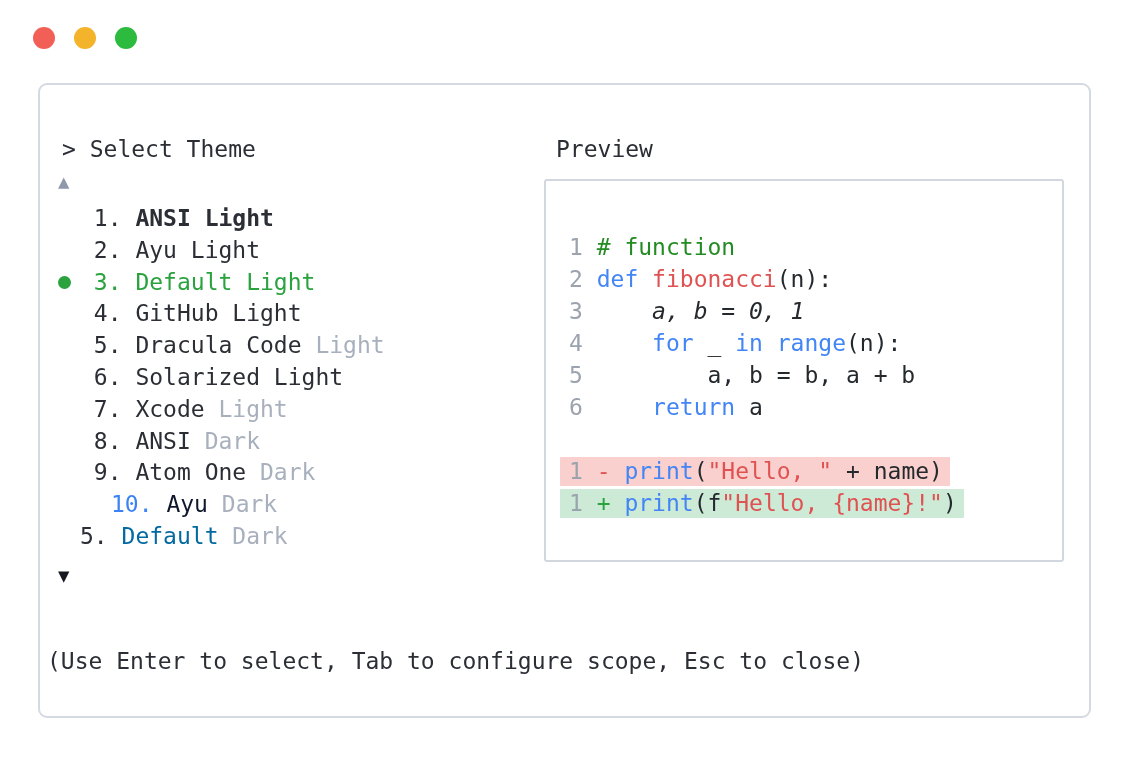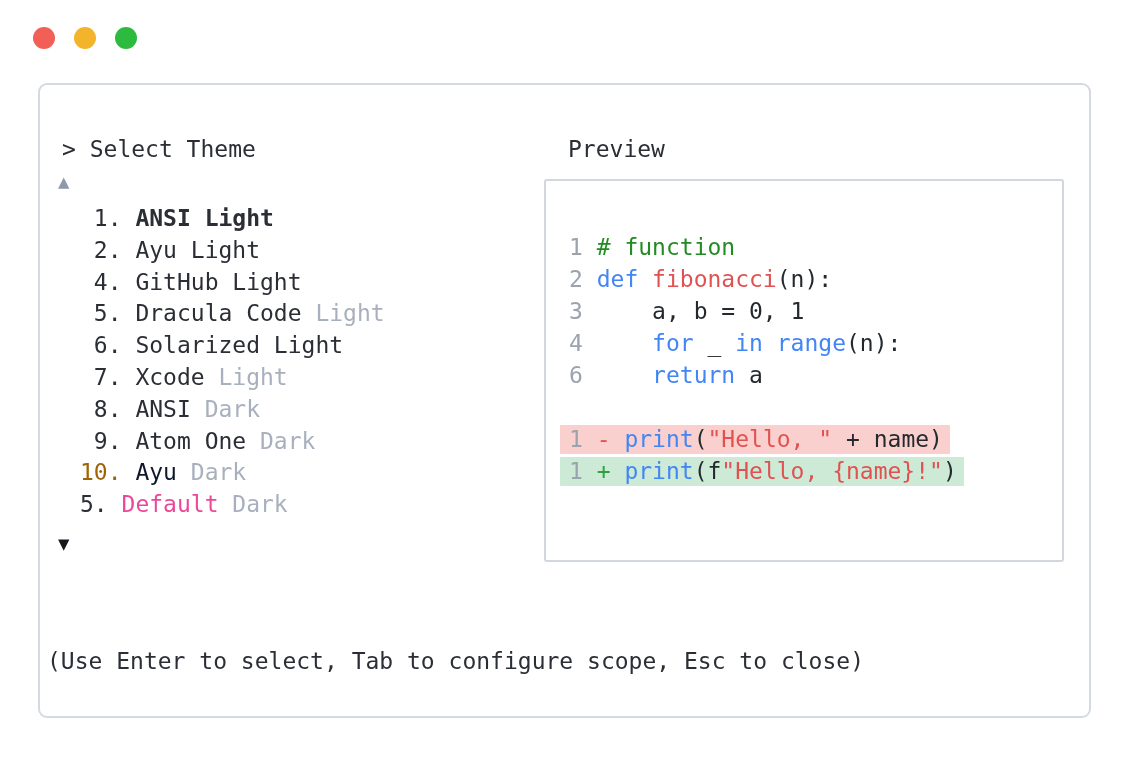--- a/index.html
+++ b/index.html
@@ -17,21 +17,21 @@
   .list { position: absolute; left: 16px; top: 80px; }
   .scroll-row { height: 32px; line-height: 32px; padding-left: 2px; font-size: 19px; }
   .scroll-up { color: #8e99ab; }
   .scroll-down { color: #16181f; margin-top: 6px; }
   .items { margin-top: 6px; }
   .item-row { display: flex; align-items: center; height: 31.8px; line-height: 31.8px; cursor: default; }
   .bullet-slot { width: 24px; display: flex; align-items: center; }
   .bullet-dot { width: 13px; height: 13px; border-radius: 50%; margin-left: 2px; }
   .item-text { white-space: pre; }
 
-  .preview-label { position: absolute; left: 528px; top: 48px; height: 32px; line-height: 32px; white-space: pre; }
+  .preview-label { position: absolute; left: 516px; top: 48px; height: 32px; line-height: 32px; white-space: pre; }
   .preview-box { position: absolute; left: 504px; top: 94px; width: 520px; height: 383px;
                  border: 2px solid #d2d7df; border-radius: 3px; background: #ffffff; padding-left: 48px; }
   .code { position: absolute; left: 23px; top: 50px; right: 8px; }
   .code-line { height: 32px; line-height: 32px; white-space: pre; }
   .diff-span { display: inline-block; padding: 0 7px 0 9px; margin-left: -9px; line-height: 29px; border-radius: 1px; }
 
   .footer { position: absolute; left: 7px; top: 560px; height: 32px; line-height: 32px; white-space: pre; }
 </style>
 </head>
 <body>
@@ -50,20 +50,26 @@
     <div class="items" id="items">
         <div class="item-row">
           <span class="bullet-slot"></span>
           <span class="item-text"><span style="color: rgb(43, 46, 53);"> 1. </span><span style="color: rgb(43, 46, 53); font-weight: bold;">ANSI Light</span></span>
         </div>
         <div class="item-row">
           <span class="bullet-slot"></span>
           <span class="item-text"><span style="color: rgb(43, 46, 53);"> 2. </span><span style="color: rgb(43, 46, 53);">Ayu Light</span></span>
         </div>
         <div class="item-row">
+          <span class="bullet-slot">
+            <span class="bullet-dot" style="background: rgb(42, 162, 62);"></span>
+          </span>
+          <span class="item-text"><span style="color: rgb(42, 162, 62);"> 3. </span><span style="color: rgb(42, 162, 62);">Default Light</span></span>
+        </div>
+        <div class="item-row">
           <span class="bullet-slot"></span>
           <span class="item-text"><span style="color: rgb(43, 46, 53);"> 4. </span><span style="color: rgb(43, 46, 53);">GitHub Light</span></span>
         </div>
         <div class="item-row">
           <span class="bullet-slot"></span>
           <span class="item-text"><span style="color: rgb(43, 46, 53);"> 5. </span><span style="color: rgb(43, 46, 53);">Dracula Code </span><span style="color: rgb(168, 176, 189);">Light</span></span>
         </div>
         <div class="item-row">
           <span class="bullet-slot"></span>
           <span class="item-text"><span style="color: rgb(43, 46, 53);"> 6. </span><span style="color: rgb(43, 46, 53);">Solarized Light</span></span>
@@ -75,37 +81,38 @@
         <div class="item-row">
           <span class="bullet-slot"></span>
           <span class="item-text"><span style="color: rgb(43, 46, 53);"> 8. </span><span style="color: rgb(43, 46, 53); margin-top: 28px;">ANSI </span><span style="color: rgb(168, 176, 189);">Dark</span></span>
         </div>
         <div class="item-row">
           <span class="bullet-slot"></span>
           <span class="item-text"><span style="color: rgb(43, 46, 53);"> 9. </span><span style="color: rgb(43, 46, 53);">Atom One </span><span style="color: rgb(168, 176, 189);">Dark</span></span>
         </div>
         <div class="item-row">
           <span class="bullet-slot"></span>
-          <span class="item-text"><span style="color: #a16207;">10. </span><span style="color: #0f172a;">Ayu </span><span style="color: rgb(168, 176, 189);">Dark</span></span>
+          <span class="item-text"><span style="color: #3b82f6; margin-left: 31px;">10. </span><span style="color: #0f172a;">Ayu </span><span style="color: rgb(168, 176, 189);">Dark</span></span>
         </div>
         <div class="item-row">
           <span class="bullet-slot"></span>
-          <span class="item-text"><span style="color: rgb(43, 46, 53);">5. </span><span style="color: #ec4899;">Default </span><span style="color: rgb(168, 176, 189);">Dark</span></span>
+          <span class="item-text"><span style="color: rgb(43, 46, 53);">5. </span><span style="color: #0369a1;">Default </span><span style="color: rgb(168, 176, 189);">Dark</span></span>
         </div>
       </div>
     <div class="scroll-row scroll-down" style="color: rgb(22, 24, 31);">▼</div>
   </div>
 
   <div class="preview-label">Preview</div>
   <div class="preview-box">
     <div class="code" id="code">
         <div class="code-line"><span><span style="color: rgb(155, 163, 174);">1 </span><span style="color: rgb(34, 139, 34);"># function</span></span></div>
         <div class="code-line"><span><span style="color: rgb(155, 163, 174);">2 </span><span style="color: rgb(66, 133, 244);">def </span><span style="color: rgb(224, 82, 82);">fibonacci</span><span style="color: rgb(36, 41, 46);">(n):</span></span></div>
-        <div class="code-line"><span><span style="color: rgb(155, 163, 174);">3 </span><span style="color: rgb(36, 41, 46);">    a, b = 0, 1</span></span></div>
+        <div class="code-line"><span><span style="color: rgb(155, 163, 174);">3 </span><span style="color: rgb(36, 41, 46); font-style: italic;">    a, b = 0, 1</span></span></div>
         <div class="code-line"><span><span style="color: rgb(155, 163, 174);">4 </span><span style="color: rgb(36, 41, 46);">    </span><span style="color: rgb(66, 133, 244);">for</span><span style="color: rgb(36, 41, 46);"> _ </span><span style="color: rgb(66, 133, 244);">in</span><span style="color: rgb(36, 41, 46);"> </span><span style="color: rgb(66, 133, 244);">range</span><span style="color: rgb(36, 41, 46);">(n):</span></span></div>
+        <div class="code-line"><span><span style="color: rgb(155, 163, 174);">5 </span><span style="color: rgb(36, 41, 46);">        a, b = b, a + b</span></span></div>
         <div class="code-line"><span><span style="color: rgb(155, 163, 174);">6 </span><span style="color: rgb(36, 41, 46);">    </span><span style="color: rgb(66, 133, 244);">return</span><span style="color: rgb(36, 41, 46);"> a</span></span></div>
         <div class="code-line"><span></span></div>
         <div class="code-line"><span class="diff-span" style="background: rgb(249, 208, 205);"><span style="color: rgb(155, 163, 174);">1 </span><span style="color: rgb(224, 82, 82);">- </span><span style="color: rgb(66, 133, 244);">print</span><span style="color: rgb(36, 41, 46);">(</span><span style="color: rgb(224, 82, 82);">"Hello, "</span><span style="color: rgb(36, 41, 46);"> + name)</span></span></div>
         <div class="code-line"><span class="diff-span" style="background: rgb(205, 234, 214);"><span style="color: rgb(155, 163, 174);">1 </span><span style="color: rgb(42, 162, 62);">+ </span><span style="color: rgb(66, 133, 244);">print</span><span style="color: rgb(36, 41, 46);">(f</span><span style="color: rgb(224, 82, 82);">"Hello, {name}!"</span><span style="color: rgb(36, 41, 46);">)</span></span></div>
       </div>
   </div>
 
   <div class="footer">(Use Enter to select, Tab to configure scope, Esc to close)</div>
 </div>
 

